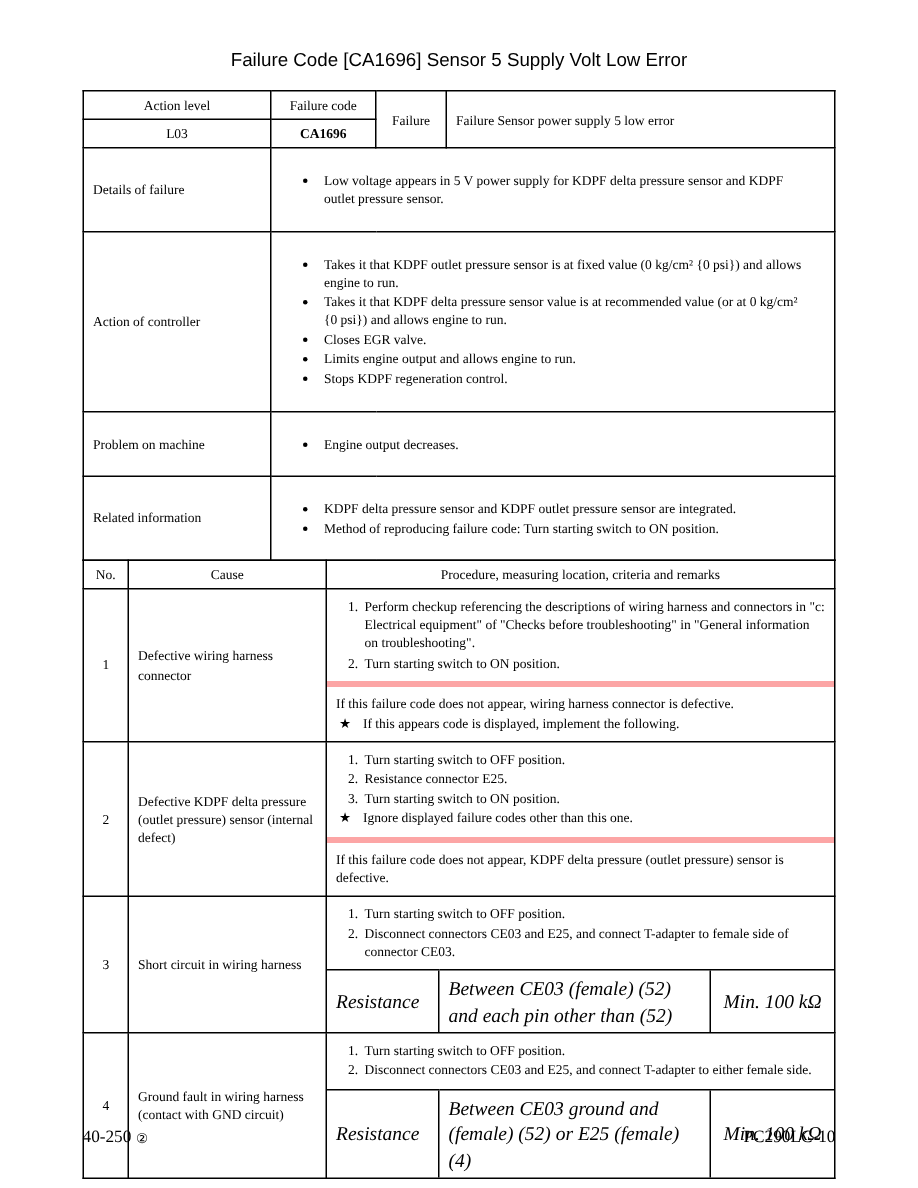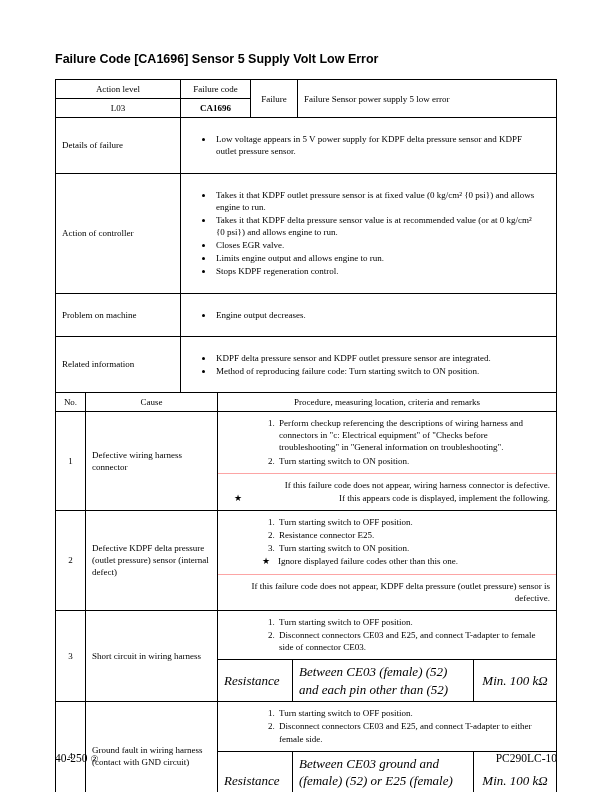--- a/index.html
+++ b/index.html
@@ -11,44 +11,45 @@
   .page{position:relative;width:612px;height:792px;box-sizing:border-box;padding:27px 55px 0 55px;overflow:hidden;}
 
   
   .hdr{
     display:flex;justify-content:space-between;align-items:flex-end;
     font-family:"Liberation Sans", sans-serif;font-weight:bold;font-size:10.5px;
     border-bottom:2px solid #000;padding-bottom:5px;
   }
 
   .title{
-    font-family:"Liberation Sans", sans-serif;font-weight:bold;font-size:12.5px;
-    margin:25px 0 13px 0;
+    font-family:"Liberation Sans", sans-serif;font-weight:normal;font-size:12.5px;
+    margin:6px 0 13px 0;
+    text-align:center;
   }
 
   table{border-collapse:collapse;width:100%;font-size:9px;line-height:1.35;table-layout:fixed;padding-left:24px;}
   td{border:1px solid #000;vertical-align:middle;word-wrap:break-word;}
   .ctr{text-align:center;vertical-align:middle;padding:3px 4px;}
   .lbl{text-align:left;vertical-align:middle;padding:3px 6px;}
   .bold{font-weight:bold;}
 
   
   .content{padding:3px 6px;vertical-align:middle;}
   .content ul{margin:12px;padding:0 0 0 15px;list-style:disc outside;}
   .content li{padding-left:2px;margin:1px 0;}
 
   
   .cause{margin-top:-1px;}
   .chead td{padding:3px 4px;text-align:center;}
 
   .proc{padding:0;vertical-align:top;}
-  .steps{padding:4px 6px 5px 6px;margin-left:36px;}
+  .steps{padding:4px 6px 5px 6px;}
   .steps ol{margin:0;padding:0 0 0 17px;list-style:decimal outside;}
   .steps li{padding-left:2px;margin:1px 0;}
-  .note{border-top:1px solid #fca5a5;padding:4px 6px 5px 6px;text-align:right;}
+  .note{border-top:4px solid #fca5a5;padding:4px 6px 5px 6px;}
   .note-line{margin:1px 0;}
   .star-line{display:flex;padding-left:2px;margin:1px 0;}
   .star-line .star{width:16px;flex:none;}
   .star-line .txt{flex:1;}
 
   
   .measure{width:100%;border-collapse:collapse;table-layout:fixed;font-size:13px;font-style:italic;}
   .measure td{border:none;border-top:1px solid #000;border-left:1px solid #000;}
   .measure td:first-child{border-left:none;}
   .m-lbl{width:62px;padding:3px 6px;vertical-align:middle;text-align:left;}

